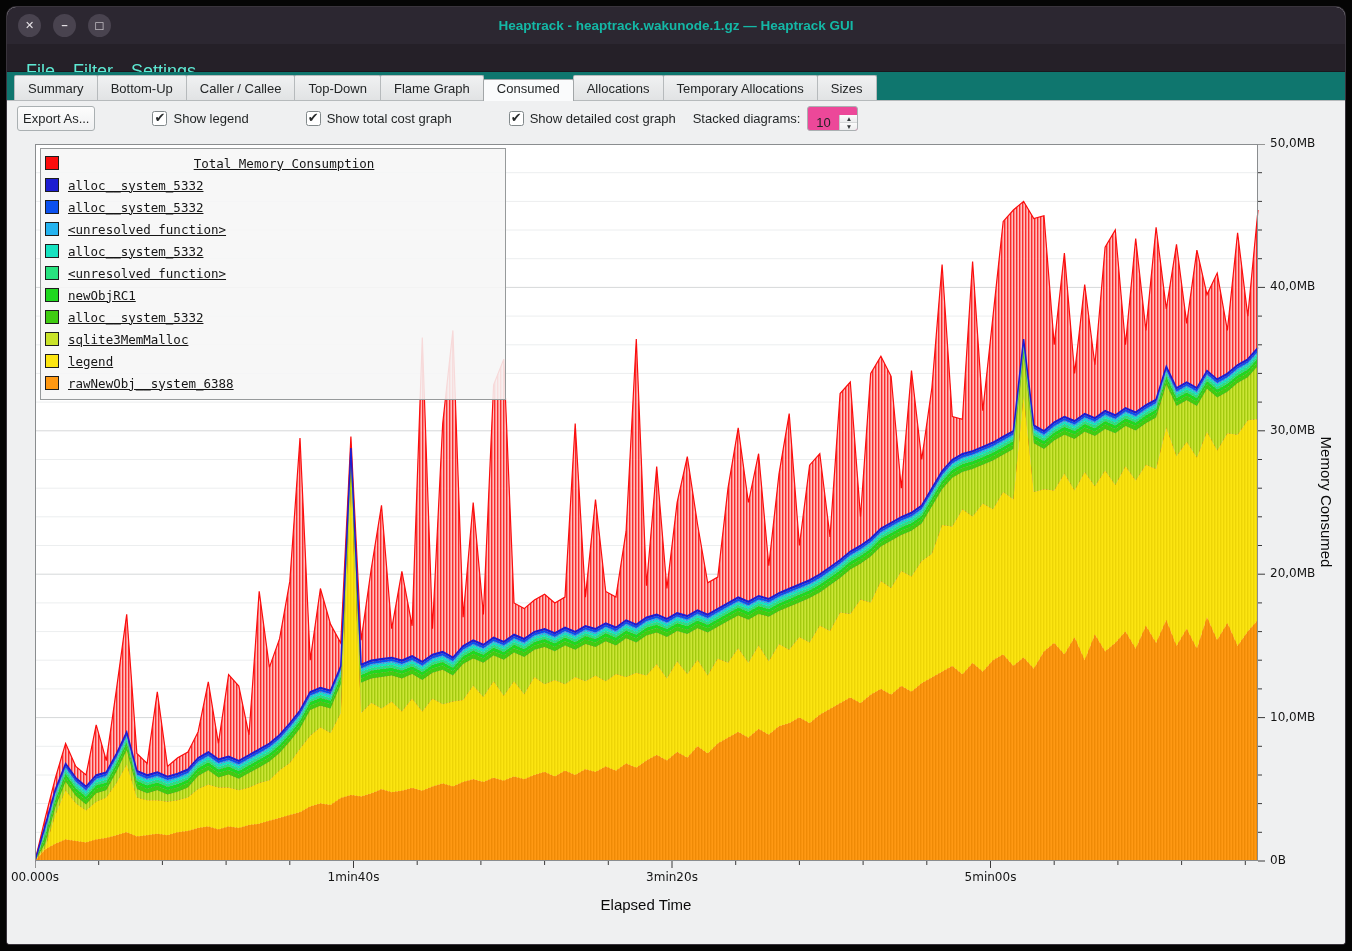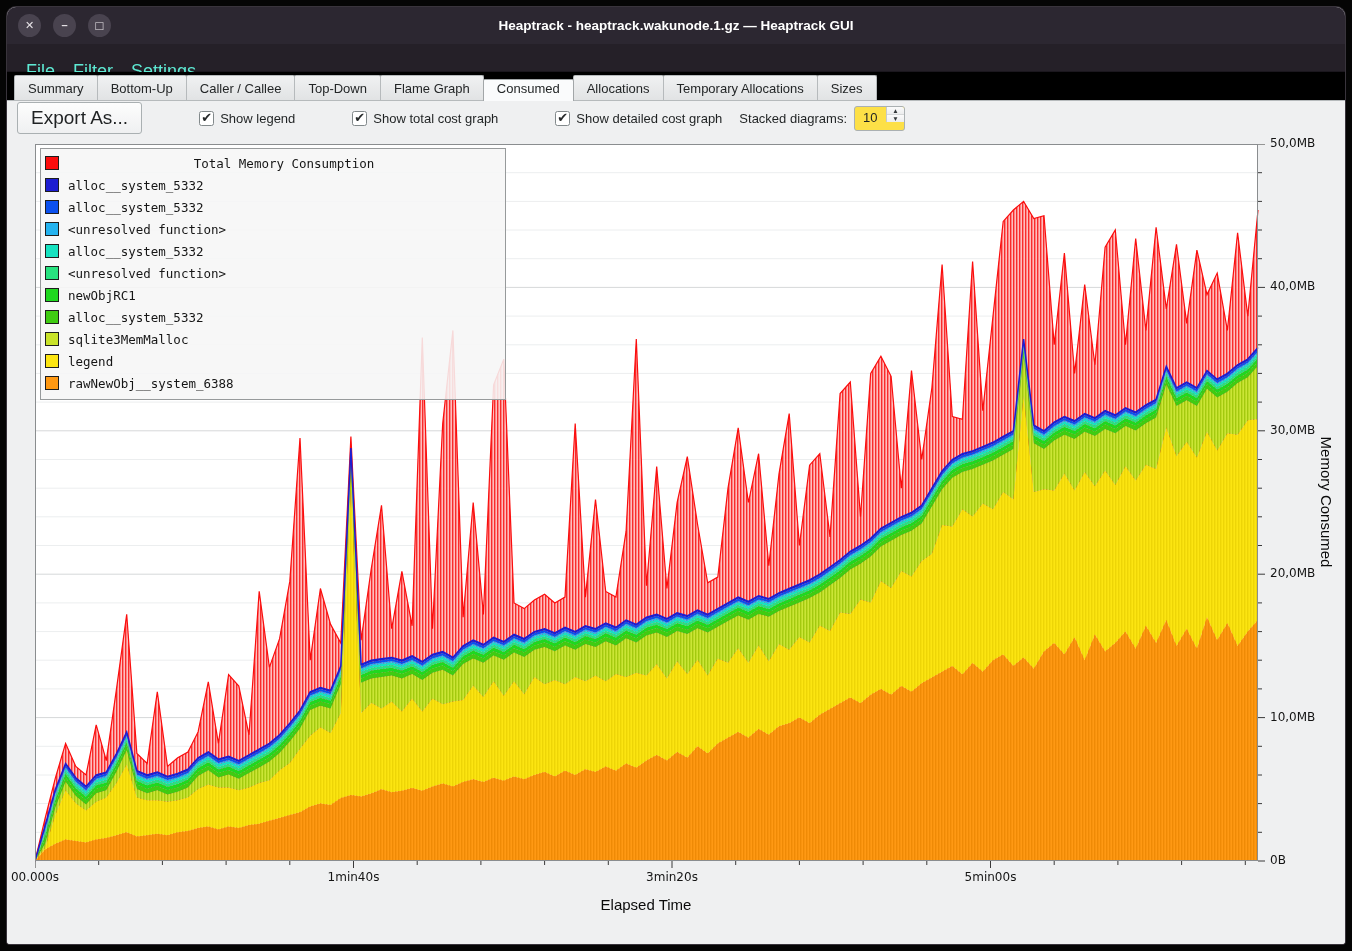--- a/index.html
+++ b/index.html
@@ -15,48 +15,48 @@
     box-shadow:0 0 0 1px #39343c;
   }
   
   .titlebar{height:37px;background:#2c2731;position:relative;display:flex;align-items:center;flex:0 0 auto;}
   .win-controls{position:absolute;left:11px;top:7px;display:flex;gap:12px;}
   .win-btn{width:23px;height:23px;border-radius:50%;background:#49434f;color:#e8e4e8;
     display:flex;align-items:center;justify-content:center;font-size:11px;line-height:1;}
   .win-btn.close::after{content:"\2715";}
   .win-btn.minimize::after{content:"\2013";font-weight:bold;}
   .win-btn.maximize::after{content:"\25A1";font-size:13px;}
-  .title-text{flex:1;text-align:center;color:#ffffff;font-weight:bold;font-size:13.5px;}
+  .title-text{flex:1;text-align:center;color:#14b8a6;font-weight:bold;font-size:13.5px;}
   
   .menubar{height:27px;background:#252028;display:flex;align-items:center;padding-left:10px;flex:0 0 auto;border-bottom:1px solid #1b171e;}
   .menu-item{color:#5eead4;font-size:18px;padding:4px 9px;margin-top:28px;}
   .menu-item u{text-underline-offset:2px;}
   
-  .tabbar{height:28px;background:#000000;display:flex;align-items:flex-end;padding-left:7px;border-bottom:1px solid #b6babc;flex:0 0 auto;}
+  .tabbar{height:28px;background:#0f766e;display:flex;align-items:flex-end;padding-left:7px;border-bottom:1px solid #b6babc;flex:0 0 auto;}
   .tab{
     font-size:13px;color:#232627;padding:5px 13px 4px;margin-right:-1px;
     background:linear-gradient(#f0f1f2,#e1e3e4);
     border:1px solid #b6babc;border-bottom:none;border-radius:2px 2px 0 0;
   }
   .tab.active{
     background:#fafbfc;padding-top:1px;padding-bottom:5px;margin-bottom:-1px;
     border-color:#a2a6a8;position:relative;z-index:2;
   }
   
   .toolbar{height:34px;background:#eff0f1;display:flex;align-items:center;gap:17px;padding:0 10px;flex:0 0 auto;}
   .btn{
     background:linear-gradient(#fdfdfd,#eff0f1);
     border:1px solid #aab0b2;border-radius:3px;
-    font-size:19px;color:#1f2223;padding:4px 13px;
+    font-size:13px;color:#1f2223;padding:4px 5px;
   }
   .cb-group{display:flex;align-items:center;gap:6px;font-size:13px;color:#1f2223;padding-left:40px;}
   .cb{width:15px;height:15px;background:#fff;border:1px solid #82898b;border-radius:2.5px;position:relative;box-sizing:border-box;}
   .cb.checked::after{content:"\2714";position:absolute;left:1px;top:-2px;font-size:13px;color:#26292a;}
   .spin-group{display:flex;align-items:center;gap:7px;font-size:13px;color:#1f2223;}
-  .spin{display:flex;background:#fde047;border:1px solid #aab0b2;border-radius:3px;height:23px;align-items:flex-start;overflow:hidden;}
+  .spin{display:flex;background:#ec4899;border:1px solid #aab0b2;border-radius:3px;height:23px;align-items:flex-end;overflow:hidden;}
   .spin-value{padding:3px 7px 0 8px;font-size:13px;min-width:16px;}
   .spin-arrows{display:flex;flex-direction:column;border-left:1px solid #c7cacc;width:17px;}
   .spin-btn{flex:1;display:flex;align-items:center;justify-content:center;font-size:6.5px;color:#34383a;background:linear-gradient(#fbfbfb,#ecedee);}
   .spin-btn.up::after{content:"\25B2";}
   .spin-btn.down::after{content:"\25BC";}
   .spin-btn.up{border-bottom:1px solid #d5d7d8;}
   
   .chart-area{flex:1;position:relative;background:#eff0f1;}
   .plot-svg{position:absolute;left:28px;top:9px;width:1231px;height:725px;}
   .tick-label{position:absolute;font-size:12px;color:#141414;font-family:"DejaVu Sans",sans-serif;white-space:nowrap;}
@@ -67,21 +67,21 @@
   
   .legend{
     position:absolute;left:33px;top:13px;width:455px;
     background:rgba(246,246,246,0.88);border:1px solid #979a9b;
     padding:3px 5px 5px 4px;
     font-family:"DejaVu Sans Mono",monospace;font-size:12.5px;color:#161616;
   }
   .legend-row{display:flex;align-items:center;height:22px;gap:9px;}
   .legend-swatch{width:14px;height:14px;border:1px solid #1d1d1d;flex:0 0 auto;box-sizing:border-box;}
   .legend-row.title-row .legend-label{flex:1;text-align:center;}
-  .legend-label{white-space:nowrap;}
+  .legend-label{white-space:nowrap;text-decoration:underline;}
 </style>
 </head>
 <body>
 
 <div class="window">
 
   <div class="titlebar">
     <div class="win-controls">
       <div class="win-btn close"></div>
       <div class="win-btn minimize"></div>

